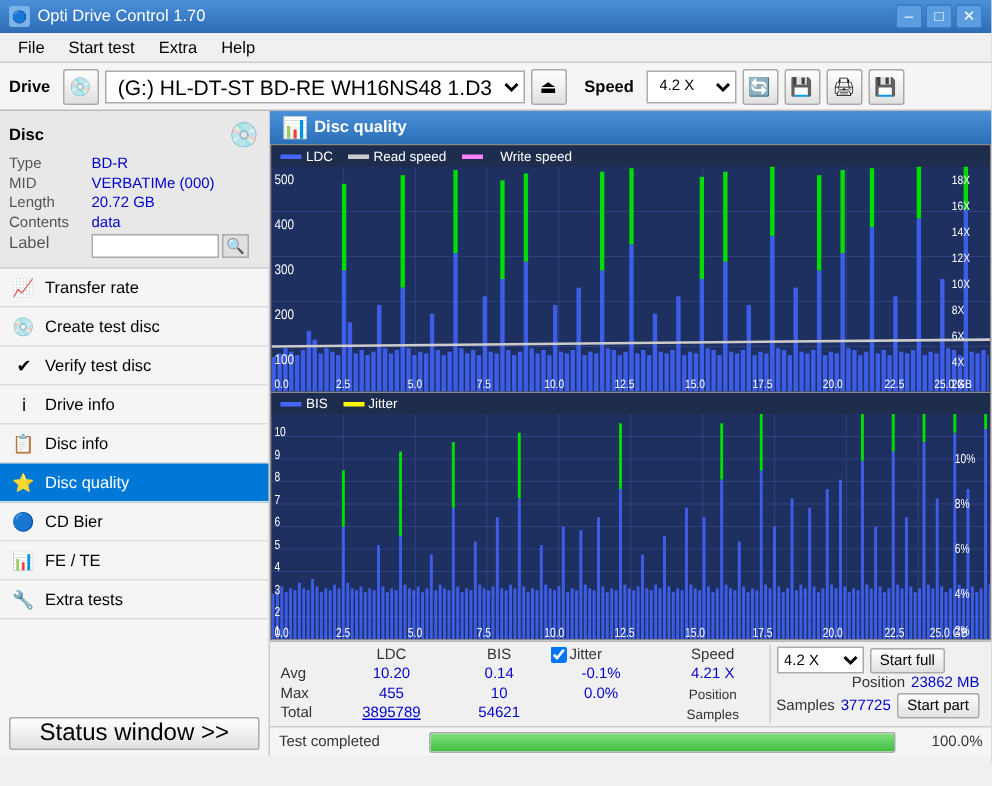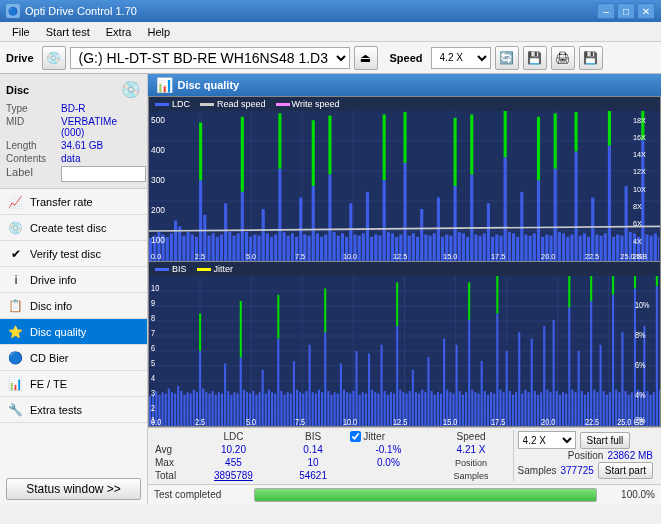--- a/index.html
+++ b/index.html
@@ -21,38 +21,38 @@
     .drive-label { font-size: 11px; font-weight: bold; margin-right: 4px; }
     .drive-select { height: 22px; font-size: 14px; border: 1px solid #aaa; background: white; padding: 0 4px; min-width: 220px; }
     .toolbar-icon-btn { width: 24px; height: 24px; background: linear-gradient(to bottom, #fff, #e0e0e0); border: 1px solid #aaa; display: flex; align-items: center; justify-content: center; cursor: pointer; border-radius: 2px; font-size: 12px; }
     .speed-label { font-size: 11px; font-weight: bold; margin-left: 8px; margin-right: 4px; }
     .speed-select { height: 22px; font-size: 10px; border: 1px solid #aaa; background: white; padding: 0 4px; width: 60px; }
 
     
     .main-layout { display: flex; height: calc(524px - 22px - 20px - 32px - 20px); }
 
     
-    .sidebar { width: 148px; background: #f5f5f5; border-right: 1px solid #ccc; display: flex; flex-direction: column; flex-shrink: 0; }
+    .sidebar { width: 180px; background: #f5f5f5; border-right: 1px solid #ccc; display: flex; flex-direction: column; flex-shrink: 0; }
     .disc-panel { background: #e8e8e8; border-bottom: 1px solid #ccc; padding: 6px; }
     .disc-header { display: flex; align-items: center; justify-content: space-between; margin-bottom: 4px; }
     .disc-title { font-size: 11px; font-weight: bold; }
     .disc-icon { font-size: 16px; }
     .disc-row { display: flex; font-size: 10px; margin-bottom: 2px; }
     .disc-key { color: #555; width: 55px; flex-shrink: 0; }
     .disc-value { color: #0000cc; font-size: 10px; }
     .disc-label-row { display: flex; align-items: flex-start; margin-top: 2px; }
     .disc-label-input { border: 1px solid #aaa; height: 16px; font-size: 10px; width: 85px; }
     .disc-label-btn { width: 18px; height: 16px; background: #e0e0e0; border: 1px solid #aaa; margin-left: 2px; font-size: 10px; cursor: pointer; display: flex; align-items: center; justify-content: center; }
 
     .nav-item { height: 26px; display: flex; align-items: center; padding: 0 8px; font-size: 11px; cursor: pointer; border-bottom: 1px solid #ddd; color: #000; gap: 6px; }
     .nav-item.active { background: #0078d7; color: white; }
     .nav-icon { width: 16px; height: 16px; display: flex; align-items: center; justify-content: center; font-size: 12px; flex-shrink: 0; }
 
     
-    .status-btn { margin: 4px 6px; height: 22px; background: linear-gradient(to bottom, #fff, #e0e0e0); border: 1px solid #aaa; font-size: 12px; cursor: pointer; border-radius: 2px; }
+    .status-btn { margin: 4px 6px; height: 22px; background: linear-gradient(to bottom, #fff, #e0e0e0); border: 1px solid #aaa; font-size: 16px; cursor: pointer; border-radius: 2px; }
 
     
     .content-area { flex: 1; display: flex; flex-direction: column; background: #c8c8c8; overflow: hidden; }
 
     
     .chart-header { background: linear-gradient(to bottom, #4a90d9, #2a70b9); height: 22px; display: flex; align-items: center; padding: 0 8px; gap: 4px; }
     .chart-header-icon { color: #ffff00; font-size: 14px; }
     .chart-header-title { color: white; font-size: 11px; font-weight: bold; }
 
     
@@ -119,21 +119,21 @@
       <div class="disc-row">
         <span class="disc-key">Type</span>
         <span class="disc-value">BD-R</span>
       </div>
       <div class="disc-row">
         <span class="disc-key">MID</span>
         <span class="disc-value">VERBATIMe (000)</span>
       </div>
       <div class="disc-row">
         <span class="disc-key">Length</span>
-        <span class="disc-value">34.61 GB</span>
+        <span class="disc-value">20.72 GB</span>
       </div>
       <div class="disc-row">
         <span class="disc-key">Contents</span>
         <span class="disc-value">data</span>
       </div>
       <div class="disc-label-row">
         <span class="disc-key">Label</span>
         <input class="disc-label-input" type="text" style="">
         <div class="disc-label-btn">🔍</div>
       </div>
@@ -193,21 +193,21 @@
 
         <div style="display:flex; gap:10px; padding:2px 6px; background:#1e2d4e; align-items:center;">
           <div style="display:flex;align-items:center;gap:3px;">
             <div style="width:14px;height:3px;background:#4466ff;"></div>
             <span style="font-size:9px;color:white;">LDC</span>
           </div>
           <div style="display:flex;align-items:center;gap:3px;">
             <div style="width:14px;height:3px;background:#cccccc;"></div>
             <span style="font-size:9px;color:white;">Read speed</span>
           </div>
-          <div style="display:flex;align-items:center;gap:2px;">
+          <div style="display:flex;align-items:center;gap:12px;">
             <div style="width:14px;height:3px;background:#ff80ff;"></div>
             <span style="font-size:9px;color:white;">Write speed</span>
           </div>
         </div>
 
         <div style="flex:1; position:relative; min-height:0;">
           <svg viewBox="0 0 490 130" preserveAspectRatio="none" style="width:100%;height:100%;display:block;">
 
             <rect width="490" height="130" fill="#1e3060"></rect>
 

